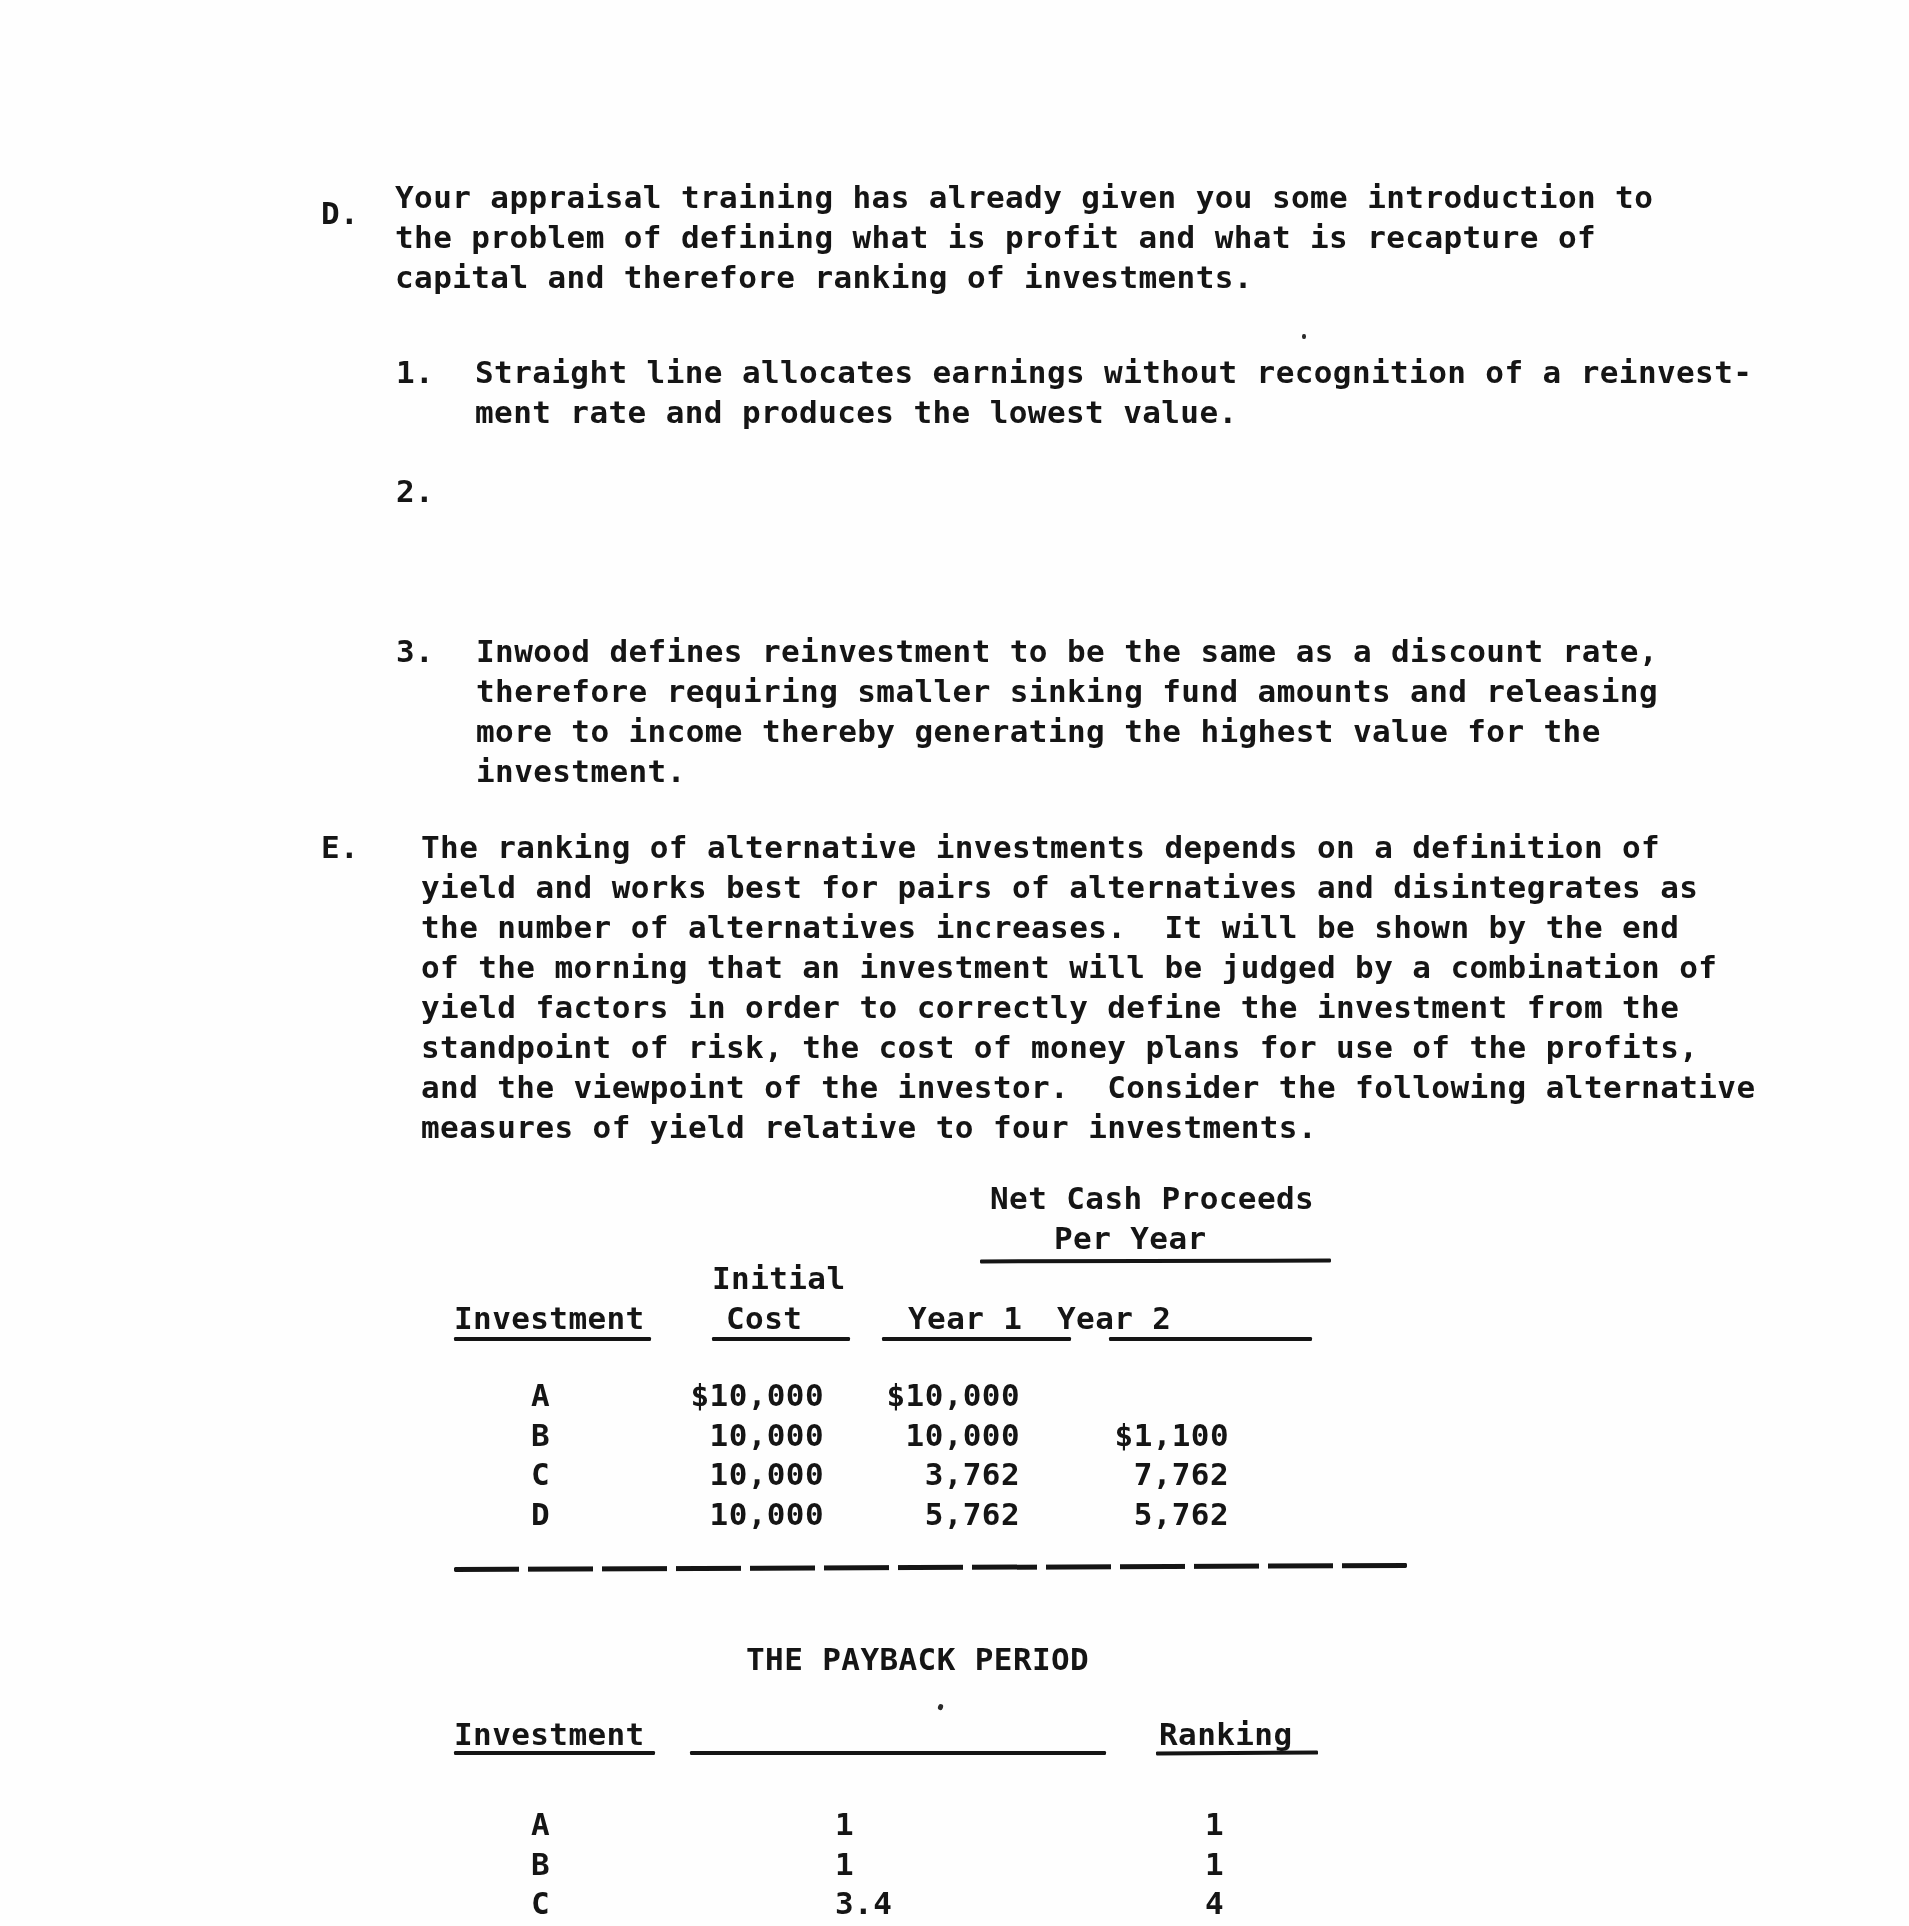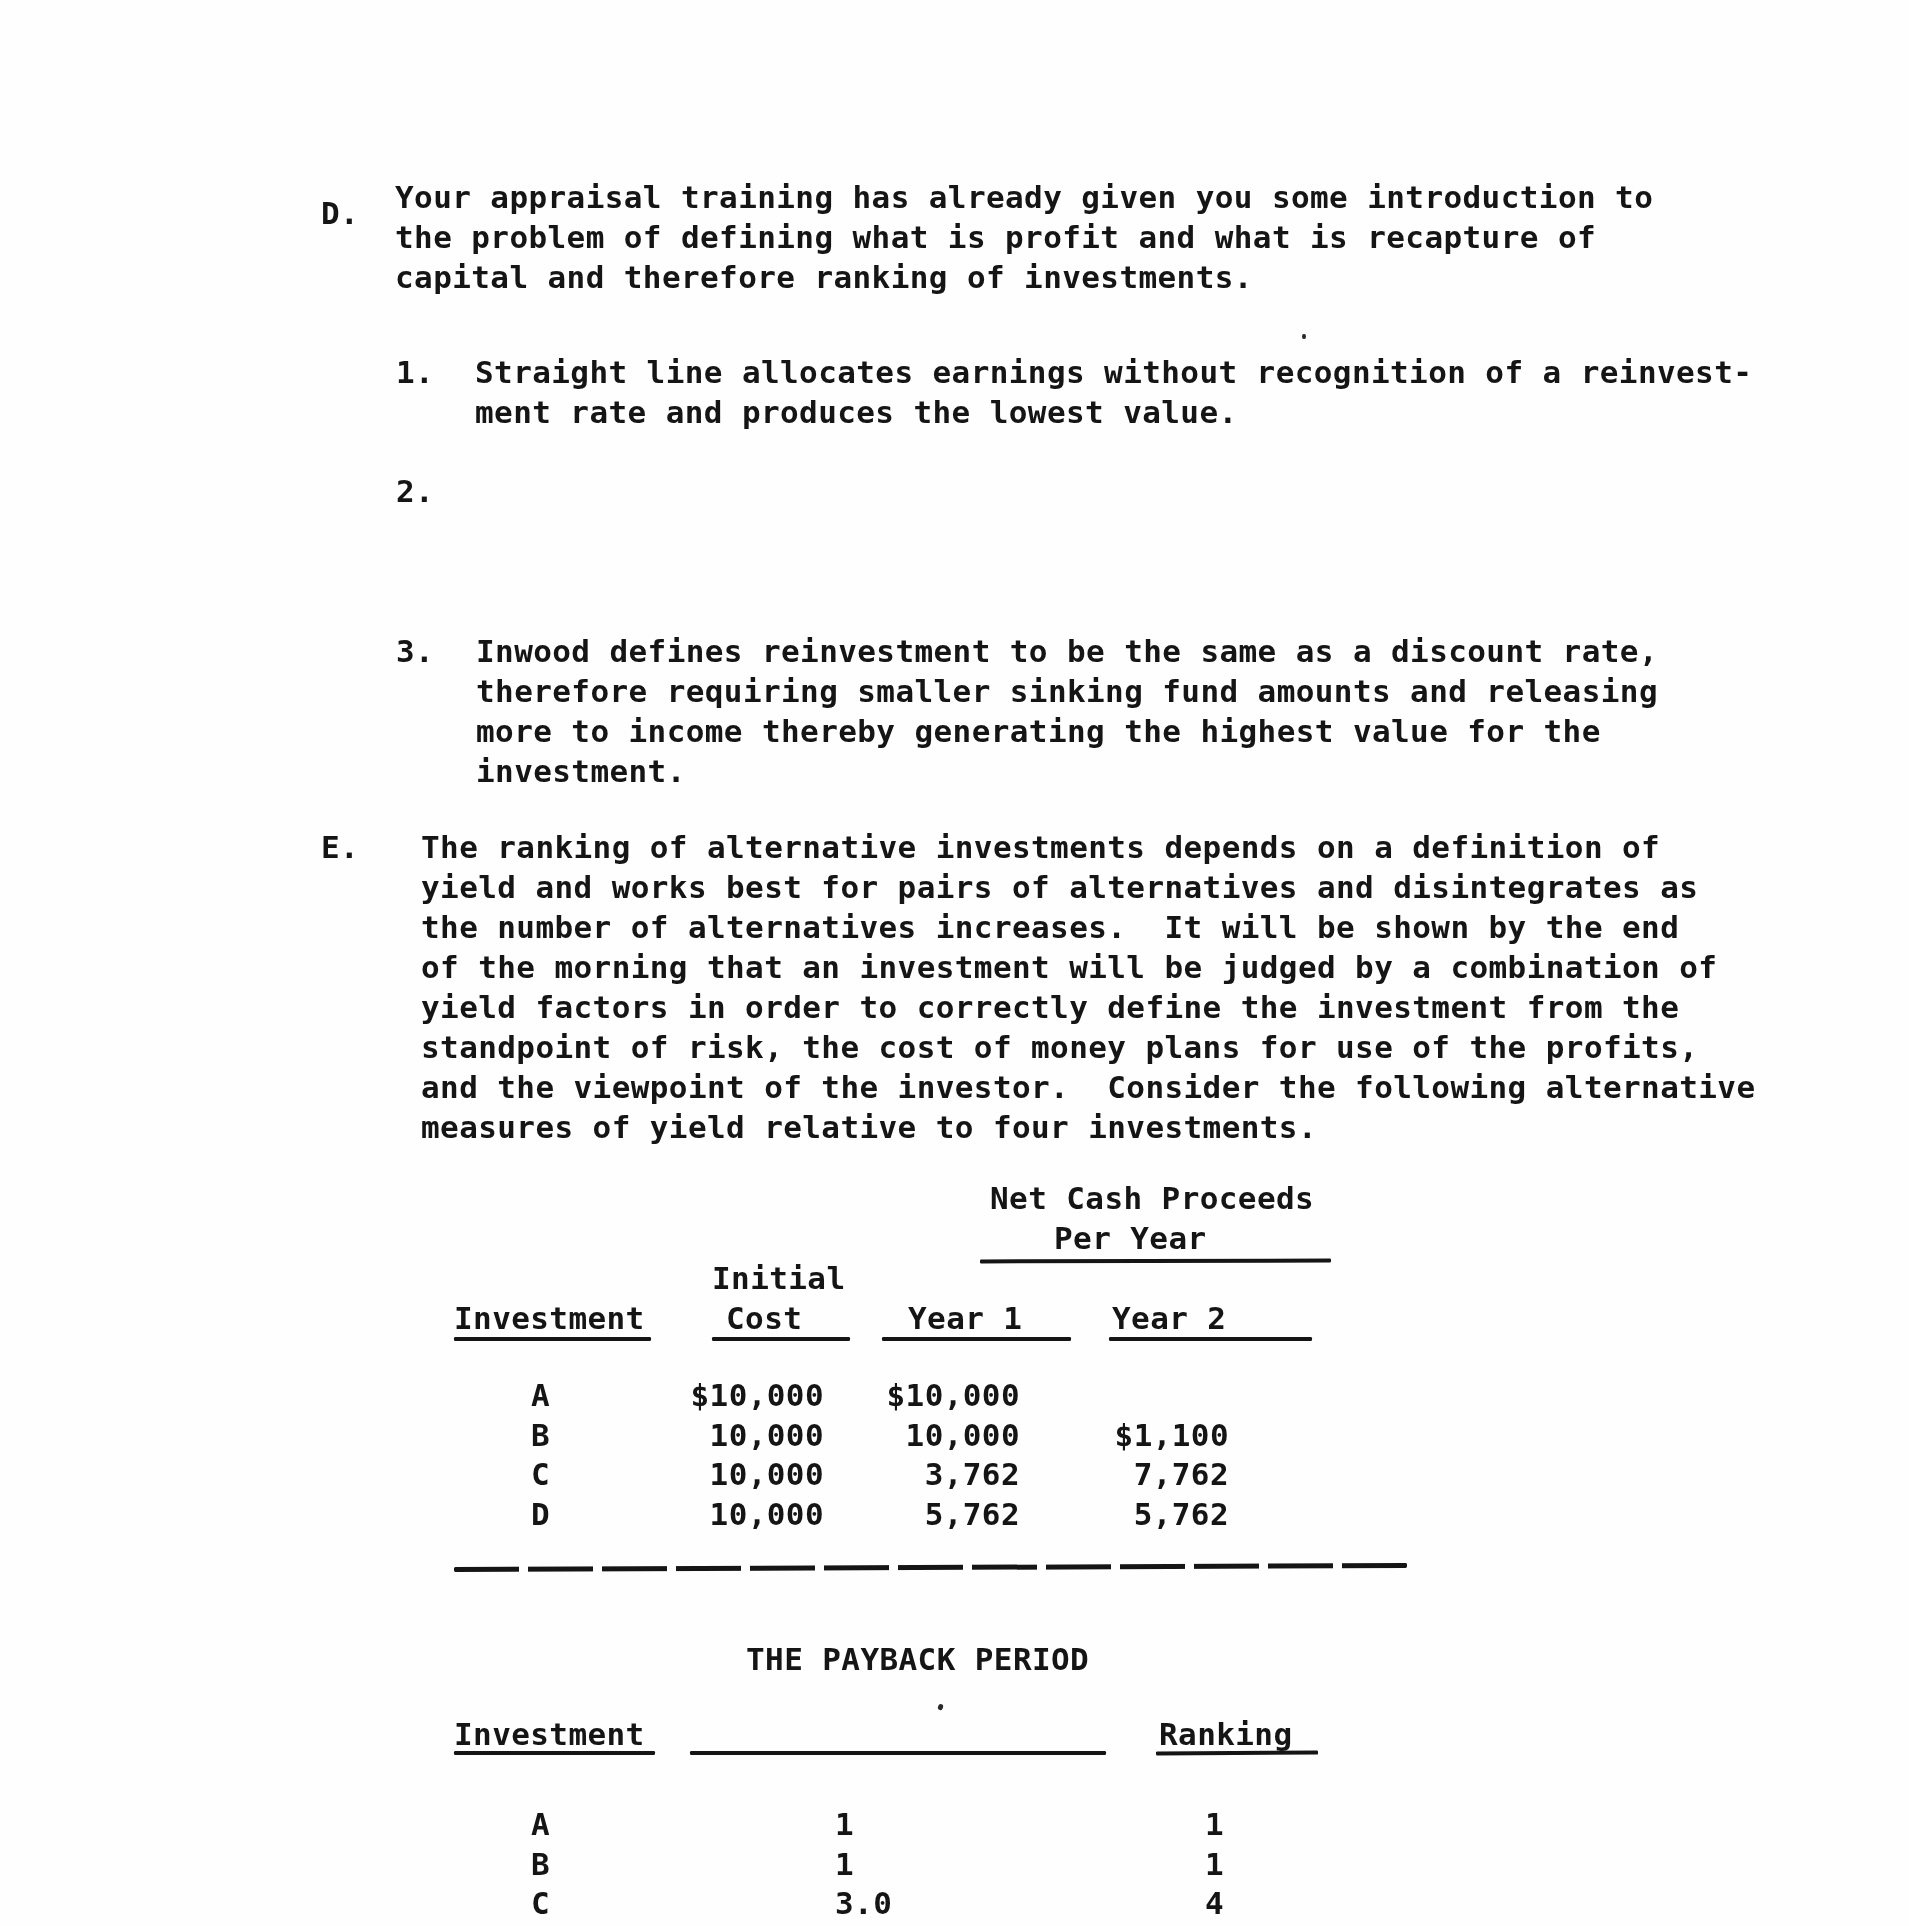--- a/index.html
+++ b/index.html
@@ -32,21 +32,21 @@
   .i3-lines  { left: 476px; top: 631px; }
   .e-label   { left: 321px;  top: 827px; }
   .e-lines   { left: 395px; top: 827px; margin-left: 26px; }
   
   .t1-ncp1    { left: 990px; top: 1178px; }
   .t1-ncp2    { left: 1054px; top: 1218px; }
   .t1-initial { left: 712px; top: 1258px; }
   .t1-h-inv   { left: 454px; top: 1298px; }
   .t1-h-cost  { left: 726px; top: 1298px; }
   .t1-h-y1    { left: 908px; top: 1298px; }
-  .t1-h-y2    { left: 1112px; top: 1298px; }
+  .t1-h-y2    { left: 1057px; top: 1298px; }
   .bar {
     position: absolute;
     height: 3.5px;
     background: #151515;
     border-radius: 1.2px;
   }
   .t1-u-group { left: 980px; top: 1259px; width: 351px; transform: rotate(-0.15deg); }
   .t1-u-inv   { left: 454px; top: 1337px; width: 197px; }
   .t1-u-cost  { left: 712px; top: 1337px; width: 138px; }
   .t1-u-y1    { left: 882px; top: 1337px; width: 189px; }
@@ -173,21 +173,21 @@
 
   <div class="txt t2-row0 t2-col-letter">A</div>
   <div class="txt t2-row0 t2-col-pb">1</div>
   <div class="txt t2-row0 t2-col-rank">1</div>
 
   <div class="txt t2-row1 t2-col-letter">B</div>
   <div class="txt t2-row1 t2-col-pb">1</div>
   <div class="txt t2-row1 t2-col-rank">1</div>
 
   <div class="txt t2-row2 t2-col-letter">C</div>
-  <div class="txt t2-row2 t2-col-pb">3.0</div>
+  <div class="txt t2-row2 t2-col-pb">3.4</div>
   <div class="txt t2-row2 t2-col-rank">4</div>
 
   <div class="txt t2-row3 t2-col-letter">C</div>
   <div class="txt t2-row3 t2-col-pb">1.7</div>
   <div class="txt t2-row3 t2-col-rank">3</div>
 
 </div>
 
 
 </body></html>

